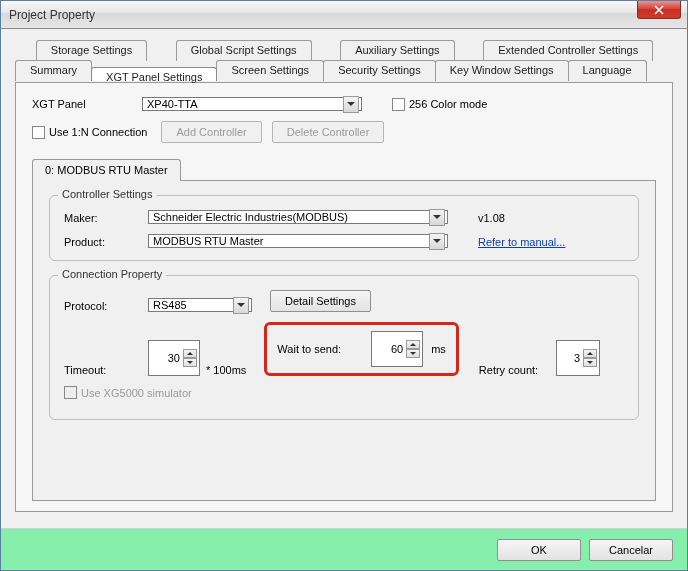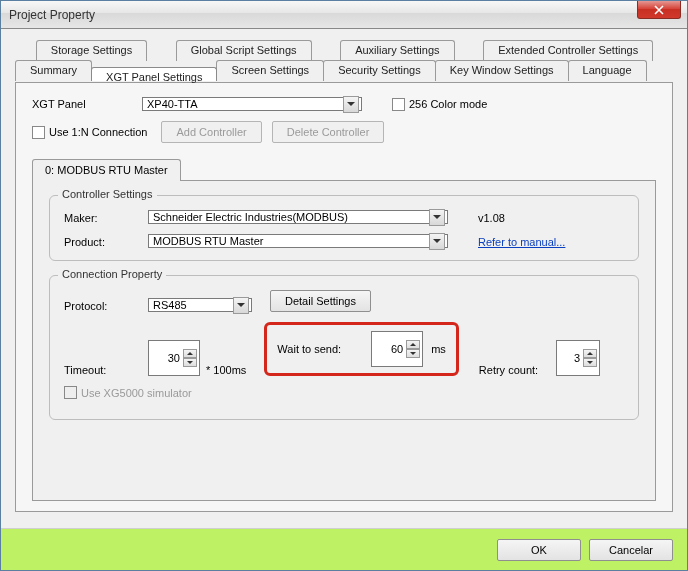--- a/index.html
+++ b/index.html
@@ -180,21 +180,21 @@
     padding: 6px 10px;
     display:inline-flex;
     align-items:center;
     gap:8px;
   }
   .footer {
     height:42px;
     border-top:1px solid #cfcfcf;
     display:flex; align-items:center; justify-content:flex-end;
     gap:8px; padding: 0 14px;
-    background:#bef264;
+    background:#86efac;
   }
   .footer .btn { width:84px; justify-content:center;}
   .disabled-text { color:#9a9a9a; }
 </style>
 </head>
 <body>
 
 <div class="window">
 
   <div class="titlebar">

